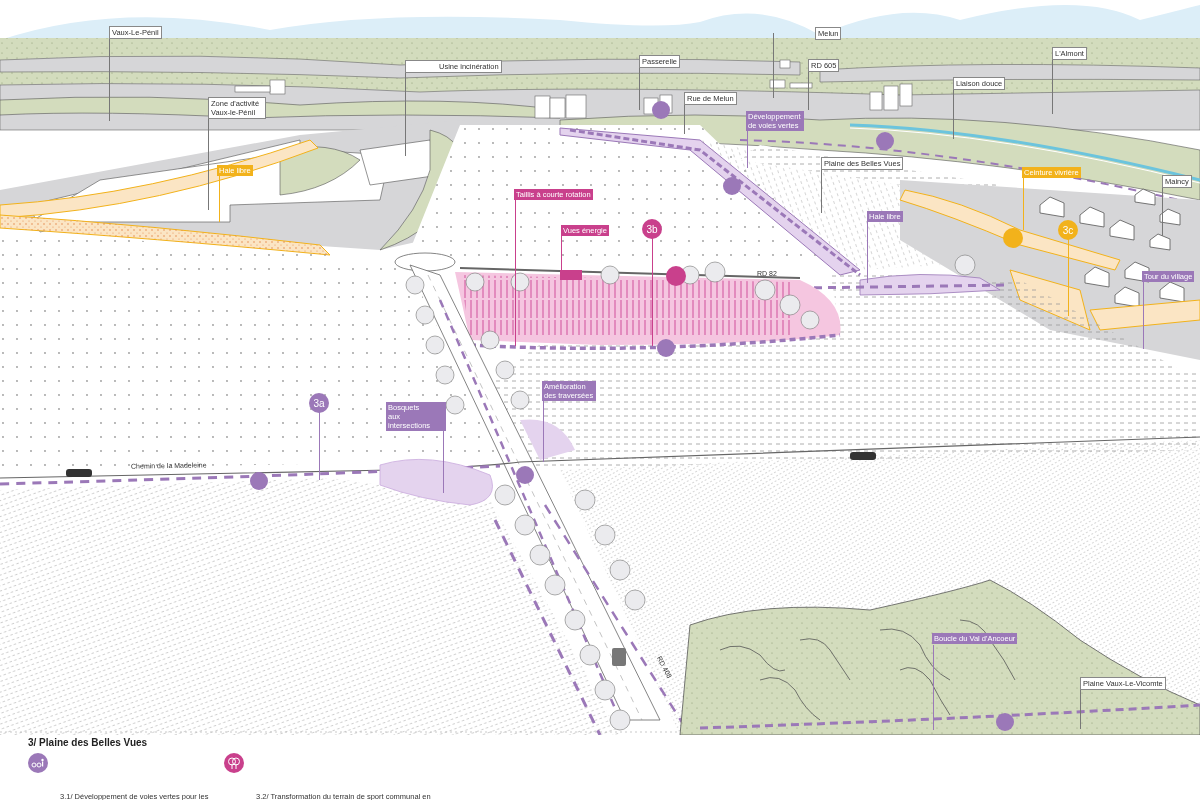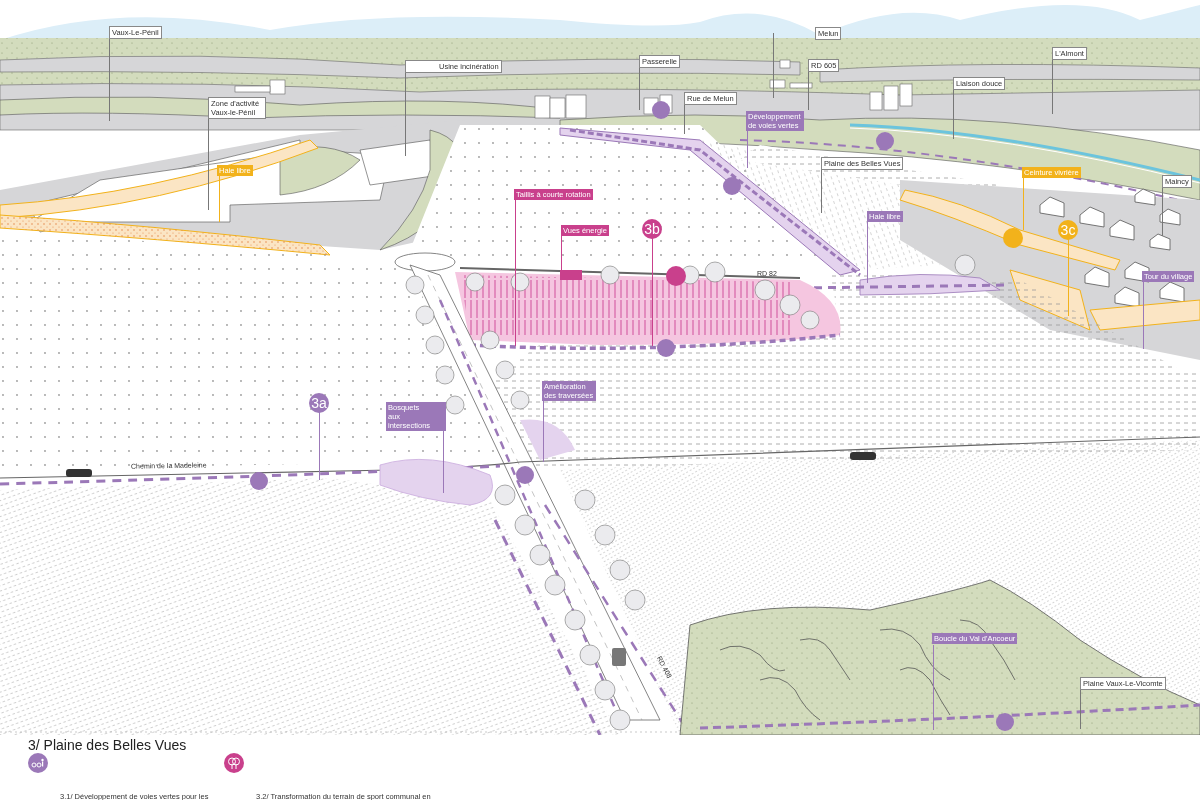--- a/index.html
+++ b/index.html
@@ -8,27 +8,27 @@
   .label { position: absolute; font-size: 7.5px; line-height: 9px; padding: 1px 2px; white-space: nowrap; color: #333; background: #fff; border: 1px solid #888; }
   .label.purple { background: #9b78b8; color: #fff; border: none; }
   .label.magenta { background: #c9408c; color: #fff; border: none; }
   .label.yellow { background: #f2b21b; color: #fff; border: none; }
   .label.multi { white-space: normal; }
   .leader { position: absolute; width: 1px; }
   .leader.grey { background: #777; }
   .leader.purple { background: #9b78b8; }
   .leader.magenta { background: #c9408c; }
   .leader.yellow { background: #f2b21b; }
-  .badge { position: absolute; border-radius: 50%; color: #fff; font-size: 14px; display: flex; align-items: center; justify-content: center; }
+  .badge { position: absolute; border-radius: 50%; color: #fff; font-size: 10px; display: flex; align-items: center; justify-content: center; }
   .badge.purple { background: #9b78b8; }
   .badge.magenta { background: #c9408c; }
   .badge.yellow { background: #f2b21b; }
   .road-label { position: absolute; font-size: 7px; color: #333; white-space: nowrap; }
   #legend { position: absolute; left: 0; top: 735px; width: 1200px; height: 65px; background: #fff; }
-  #legend-title { position: absolute; left: 28px; top: 2px; font-size: 14px; font-weight: normal; color: #222; }
+  #legend-title { position: absolute; left: 28px; top: 2px; font-size: 10px; font-weight: bold; color: #222; }
   .legend-item { position: absolute; top: 16px; display: flex; align-items: flex-start; }
   .legend-icon { width: 20px; height: 20px; border-radius: 50%; margin-right: 12px; margin-top: 2px; flex: none; display: flex; align-items: center; justify-content: center; }
   .legend-text { font-size: 7.5px; line-height: 11px; color: #333; margin-top: 40px; }
 </style>
 </head>
 <body>
 
 <svg id="scene" width="1200" height="800" viewBox="0 0 1200 800">
   <defs>
     <pattern id="dots" width="14" height="14" patternUnits="userSpaceOnUse">

